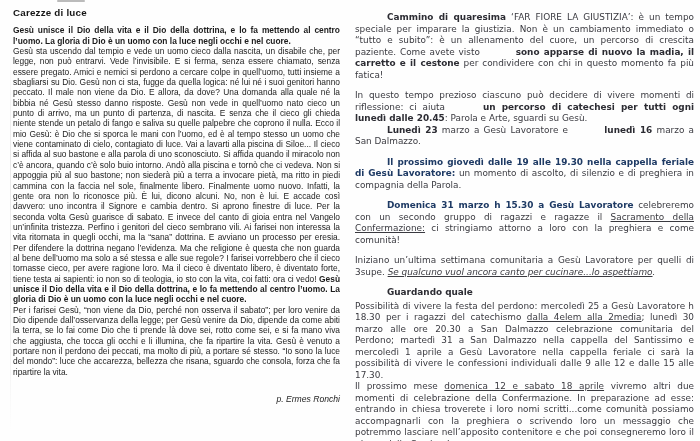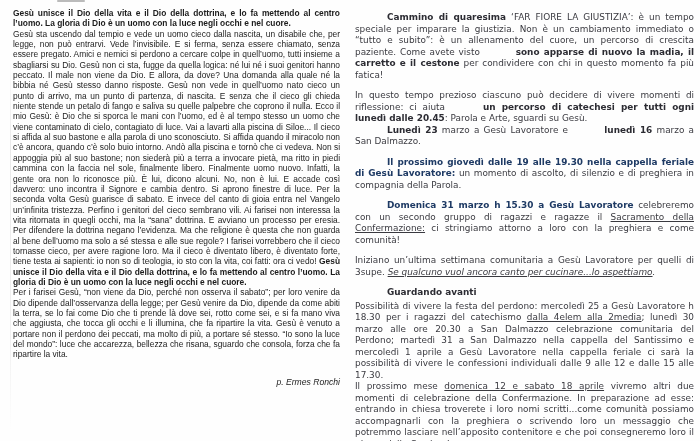--- a/index.html
+++ b/index.html
@@ -57,33 +57,34 @@
   }
 </style>
 </head>
 <body>
 
 <div class="page">
   <div class="artifact-top"></div>
   <div class="artifact-line"></div>
 
   <div class="col left">
+    <h1 class="title">Carezze di luce</h1>
     <div>
         <div class="para"><span class="b">Gesù unisce il Dio della vita e il Dio della dottrina, e lo fa mettendo al centro l’uomo. La gloria di Dio è un uomo con la luce negli occhi e nel cuore.</span></div>
         <div class="para"><span>Gesù sta uscendo dal tempio e vede un uomo cieco dalla nascita, un disabile che, per legge, non può entrarvi. Vede l’invisibile. E si ferma, senza essere chiamato, senza essere pregato. Amici e nemici si perdono a cercare colpe in quell’uomo, tutti insieme a sbagliarsi su Dio. Gesù non ci sta, fugge da quella logica: né lui né i suoi genitori hanno peccato. Il male non viene da Dio. E allora, da dove? Una domanda alla quale né la bibbia né Gesù stesso danno risposte. Gesù non vede in quell’uomo nato cieco un punto di arrivo, ma un punto di partenza, di nascita. E senza che il cieco gli chieda niente stende un petalo di fango e saliva su quelle palpebre che coprono il nulla. Ecco il mio Gesù: è Dio che si sporca le mani con l’uomo, ed è al tempo stesso un uomo che viene contaminato di cielo, contagiato di luce. Vai a lavarti alla piscina di Siloe... Il cieco si affida al suo bastone e alla parola di uno sconosciuto. Si affida quando il miracolo non c’è ancora, quando c’è solo buio intorno. Andò alla piscina e tornò che ci vedeva. Non si appoggia più al suo bastone; non siederà più a terra a invocare pietà, ma ritto in piedi cammina con la faccia nel sole, finalmente libero. Finalmente uomo nuovo. Infatti, la gente ora non lo riconosce più. È lui, dicono alcuni. No, non è lui. E accade così davvero: uno incontra il Signore e cambia dentro. Si aprono finestre di luce. Per la seconda volta Gesù guarisce di sabato. E invece del canto di gioia entra nel Vangelo un’infinita tristezza. Perfino i genitori del cieco sembrano vili. Ai farisei non interessa la vita ritornata in quegli occhi, ma la “sana” dottrina. E avviano un processo per eresia. Per difendere la dottrina negano l’evidenza. Ma che religione è questa che non guarda al bene dell’uomo ma solo a sé stessa e alle sue regole? I farisei vorrebbero che il cieco tornasse cieco, per avere ragione loro. Ma il cieco è diventato libero, è diventato forte, tiene testa ai sapienti: io non so di teologia, io sto con la vita, coi fatti: ora ci vedo! </span><span class="b">Gesù unisce il Dio della vita e il Dio della dottrina, e lo fa mettendo al centro l’uomo. La gloria di Dio è un uomo con la luce negli occhi e nel cuore.</span></div>
         <div class="para"><span>Per i farisei Gesù, “non viene da Dio, perché non osserva il sabato”; per loro venire da Dio dipende dall’osservanza della legge; per Gesù venire da Dio, dipende da come abiti la terra, se lo fai come Dio che ti prende là dove sei, rotto come sei, e si fa mano viva che aggiusta, che tocca gli occhi e li illumina, che fa ripartire la vita. Gesù è venuto a portare non il perdono dei peccati, ma molto di più, a portare sé stesso. “Io sono la luce del mondo”: luce che accarezza, bellezza che risana, sguardo che consola, forza che fa ripartire la vita.</span></div>
       </div>
     <div class="signature">p. Ermes Ronchi</div>
   </div>
 
   <div class="col right">
     <div>
         <div class="para"><span class="b">Cammino di quaresima</span><span> ‘FAR FIORE LA GIUSTIZIA’: è un tempo speciale per imparare la giustizia. Non è un cambiamento immediato o “tutto e subito”: è un allenamento del cuore, un percorso di crescita paziente. Come avete visto </span><span class="b">sono apparse di nuovo la madia, il carretto e il cestone</span><span> per condividere con chi in questo momento fa più fatica!</span></div>
         <div class="para"><span>In questo tempo prezioso ciascuno può decidere di vivere momenti di riflessione: ci aiuta </span><span class="b">un percorso di catechesi per tutti ogni lunedì dalle 20.45</span><span>: Parola e Arte, sguardi su Gesù.</span><br><span class="b">Lunedì 23</span><span> marzo a Gesù Lavoratore e </span><span class="b">lunedì 16</span><span> marzo a San Dalmazzo.</span></div>
         <div class="para"><span class="b navy">Il prossimo giovedì dalle 19 alle 19.30 nella cappella feriale di Gesù Lavoratore:</span><span> un momento di ascolto, di silenzio e di preghiera in compagnia della Parola.</span></div>
         <div class="para"><span class="b navy">Domenica 31 marzo h 15.30 a Gesù Lavoratore</span><span> celebreremo con un secondo gruppo di ragazzi e ragazze il </span><span class="u">Sacramento della Confermazione:</span><span> ci stringiamo attorno a loro con la preghiera e come comunità!</span></div>
         <div class="para"><span>Iniziano un’ultima settimana comunitaria a Gesù Lavoratore per quelli di 3supe. </span><span class="u i">Se qualcuno vuol ancora canto per cucinare...lo aspettiamo</span><span class="i">.</span></div>
-        <div class="para tight"><span class="b">Guardando avanti</span></div>
+        <div class="para tight"><span class="b">Guardando quale</span></div>
         <div class="para"><span>Possibilità di vivere la festa del perdono: mercoledì 25 a Gesù Lavoratore h 18.30 per i ragazzi del catechismo </span><span class="u">dalla 4elem alla 2media</span><span>; lunedì 30 marzo alle ore 20.30 a San Dalmazzo celebrazione comunitaria del Perdono; martedì 31 a San Dalmazzo nella cappella del Santissimo e mercoledì 1 aprile a Gesù Lavoratore nella cappella feriale ci sarà la possibilità di vivere le confessioni individuali dalle 9 alle 12 e dalle 15 alle 17.30.</span><br><span>Il prossimo mese </span><span class="u">domenica 12 e sabato 18 aprile</span><span> vivremo altri due momenti di celebrazione della Confermazione. In preparazione ad esse: entrando in chiesa troverete i loro nomi scritti...come comunità possiamo accompagnarli con la preghiera o scrivendo loro un messaggio che potremmo lasciare nell’apposito contenitore e che poi consegneremo loro il giorno della Cresima!</span></div>
         <div class="para"><span class="b">Grazie:</span><br><span>La colletta settimanale in Chiesa da lunedì 02 a domenica 08 marzo è stata di € 322,20.</span></div>
       </div>
   </div>
 </div>
 
 </body></html>

